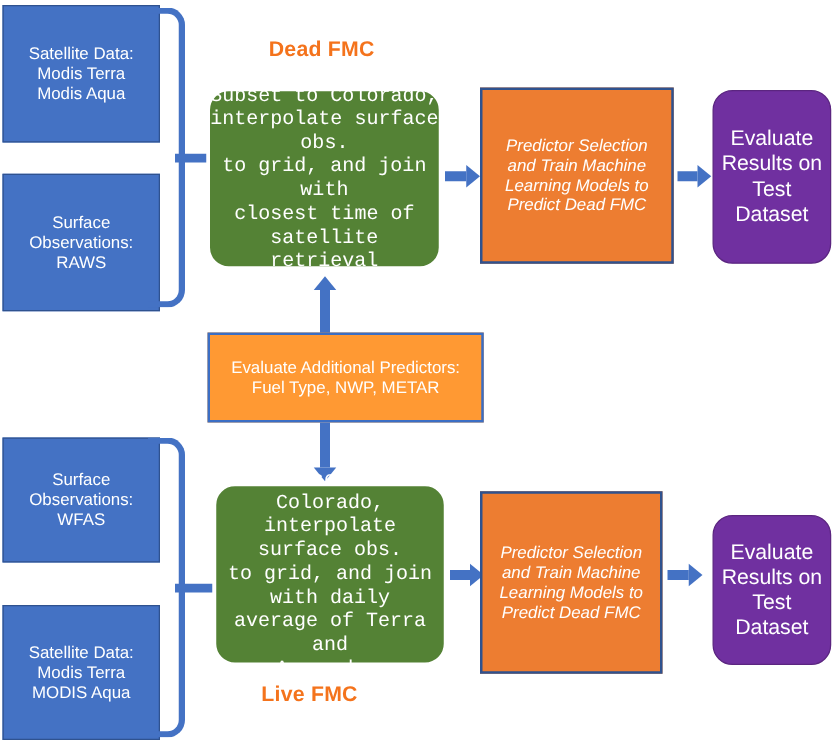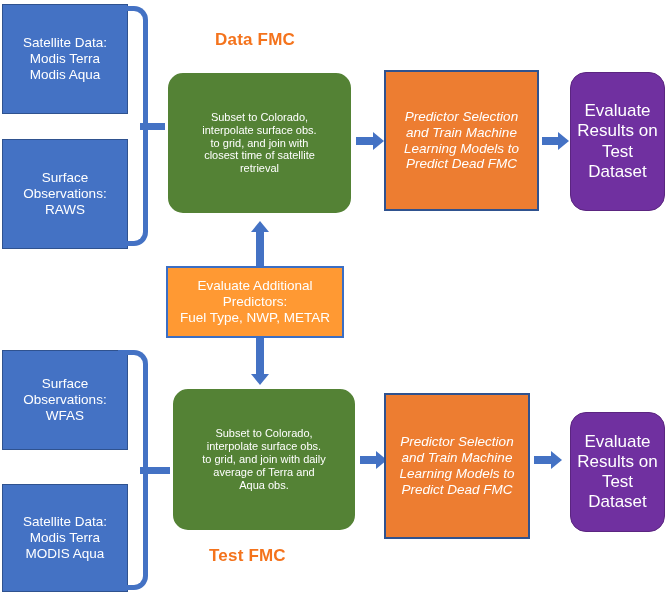--- a/index.html
+++ b/index.html
@@ -28,22 +28,23 @@
   }
   .node-blue {
     background: #4472C4;
     border: 1px solid #2F528F;
     font-size: 13.5px;
   }
   .node-green {
     background: #548235;
     border: 3px solid #ffffff;
     border-radius: 18px;
-    font-size: 11px;
+    font-size: 16px;
     box-shadow: 0 0 0 0px rgba(0,0,0,0);
+    font-family: Liberation Mono, monospace;
   }
   .node-orange {
     background: #ED7D31;
     border: 2px solid #2F528F;
     font-size: 13.5px;
     font-style: italic;
   }
   .node-orange-flat {
     background: #FF9933;
     border: 2px solid #3B6EC4;
@@ -119,21 +120,21 @@
 Modis Terra
 Modis Aqua</div>
 
   <div class="node node-blue" style="left:2px; top:139px; width:126px; height:110px;">Surface
 Observations:
 RAWS</div>
 
   <div class="brace" style="left:118px; top:6px; width:30px; height:240px;"></div>
   <div class="brace-stub" style="left:140px; top:123px; width:28px;"></div>
 
-  <div class="title-label" style="left:215px; top:30px;">Data FMC</div>
+  <div class="title-label" style="left:215px; top:30px;">Dead FMC</div>
 
   <div class="node node-green" style="left:165px; top:70px; width:189px; height:146px;">Subset to Colorado,
 interpolate surface obs.
 to grid, and join with
 closest time of satellite
 retrieval</div>
 
   <div class="arrow-h" style="left:356px; top:137px; width:17px;"></div>
   <div class="arrow-h-head" style="left:373px; top:132px;"></div>
 
@@ -146,21 +147,21 @@
   <div class="arrow-h-head" style="left:558px; top:132px;"></div>
 
   <div class="node node-purple" style="left:570px; top:72px; width:95px; height:139px;">Evaluate
 Results on
 Test
 Dataset</div>
 
   <div class="arrow-v" style="left:256px; top:232px; height:36px;"></div>
   <div class="arrow-v-head-up" style="left:251px; top:221px;"></div>
 
-  <div class="node node-orange-flat" style="left:166px; top:266px; width:178px; height:72px;">Evaluate Additional Predictors:
+  <div class="node node-orange-flat" style="left:166px; top:266px; width:221px; height:72px;">Evaluate Additional Predictors:
 Fuel Type, NWP, METAR</div>
 
   <div class="arrow-v" style="left:256px; top:338px; height:36px;"></div>
   <div class="arrow-v-head-down" style="left:251px; top:374px;"></div>
 
   <div class="node node-blue" style="left:2px; top:350px; width:126px; height:100px;">Surface
 Observations:
 WFAS</div>
 
   <div class="node node-blue" style="left:2px; top:484px; width:126px; height:108px;">Satellite Data:
@@ -169,21 +170,21 @@
 
   <div class="brace" style="left:118px; top:350px; width:30px; height:240px;"></div>
   <div class="brace-stub" style="left:140px; top:467px; width:30px;"></div>
 
   <div class="node node-green" style="left:170px; top:386px; width:188px; height:147px;">Subset to Colorado,
 interpolate surface obs.
 to grid, and join with daily
 average of Terra and
 Aqua obs.</div>
 
-  <div class="title-label" style="left:209px; top:546px;">Test FMC</div>
+  <div class="title-label" style="left:209px; top:546px;">Live FMC</div>
 
   <div class="arrow-h" style="left:360px; top:456px; width:16px;"></div>
   <div class="arrow-h-head" style="left:376px; top:451px;"></div>
 
   <div class="node node-orange" style="left:384px; top:393px; width:146px; height:146px;">Predictor Selection
 and Train Machine
 Learning Models to
 Predict Dead FMC</div>
 
   <div class="arrow-h" style="left:534px; top:456px; width:17px;"></div>

